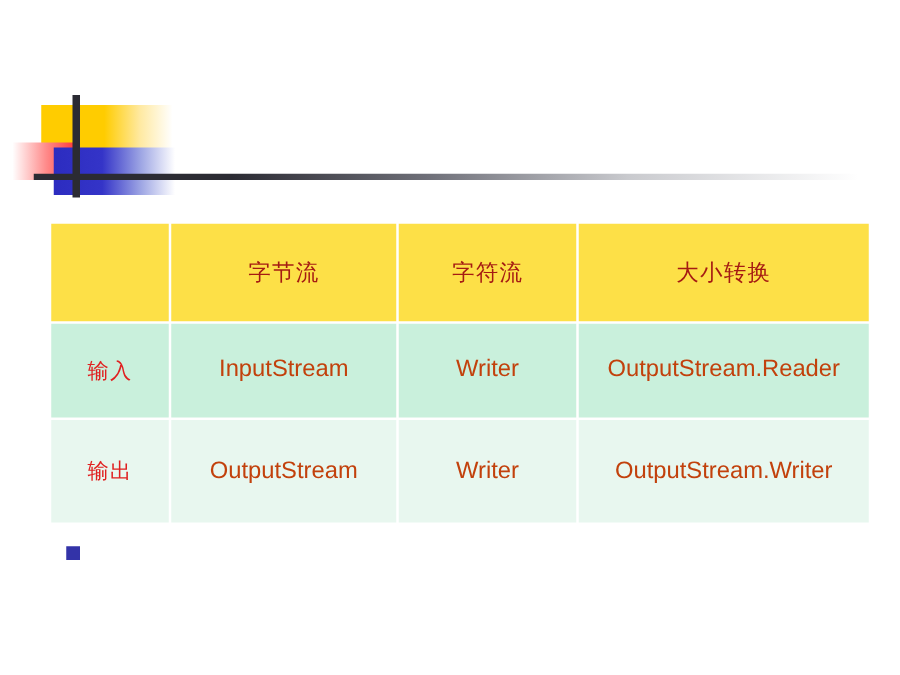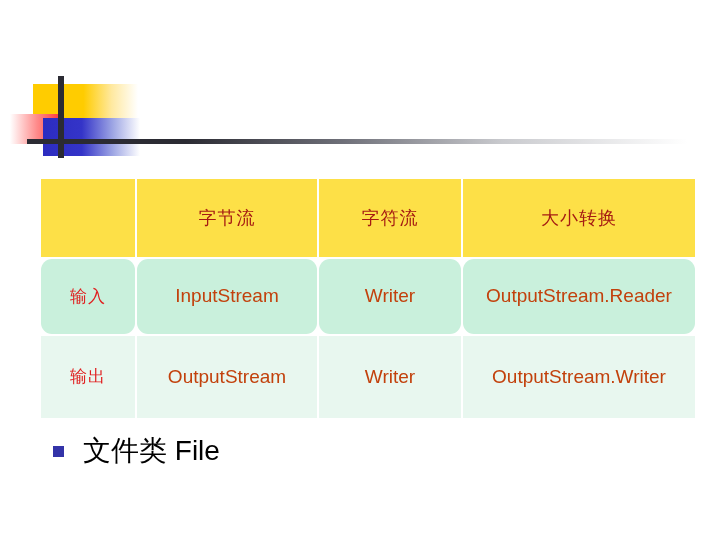--- a/index.html
+++ b/index.html
@@ -101,21 +101,20 @@
     color: #A51B13;
     font-weight: bold;
     font-size: 18px;
     letter-spacing: 1px;
   }
   .hdr-cell.blank { color: transparent; }
 
   .row1 td {
     background: #C9F0DC;
     height: 68px;
-    border-radius: 11px;
   }
   .row2 td {
     background: #E8F7EF;
     height: 75px;
   }
 
   .rowlabel {
     color: #E02020;
     font-weight: bold;
     font-size: 17px;
@@ -185,14 +184,13 @@
       <td class="rowlabel">输出</td>
       <td class="valcell">OutputStream</td>
       <td class="valcell">Writer</td>
       <td class="valcell">OutputStream.Writer</td>
     </tr>
   </tbody>
 </table>
 
 <div id="bullet-line">
   <span class="bullet-marker"></span>
-  <span class="bullet-text">文件类 File</span>
 </div>
 
 </body></html>

